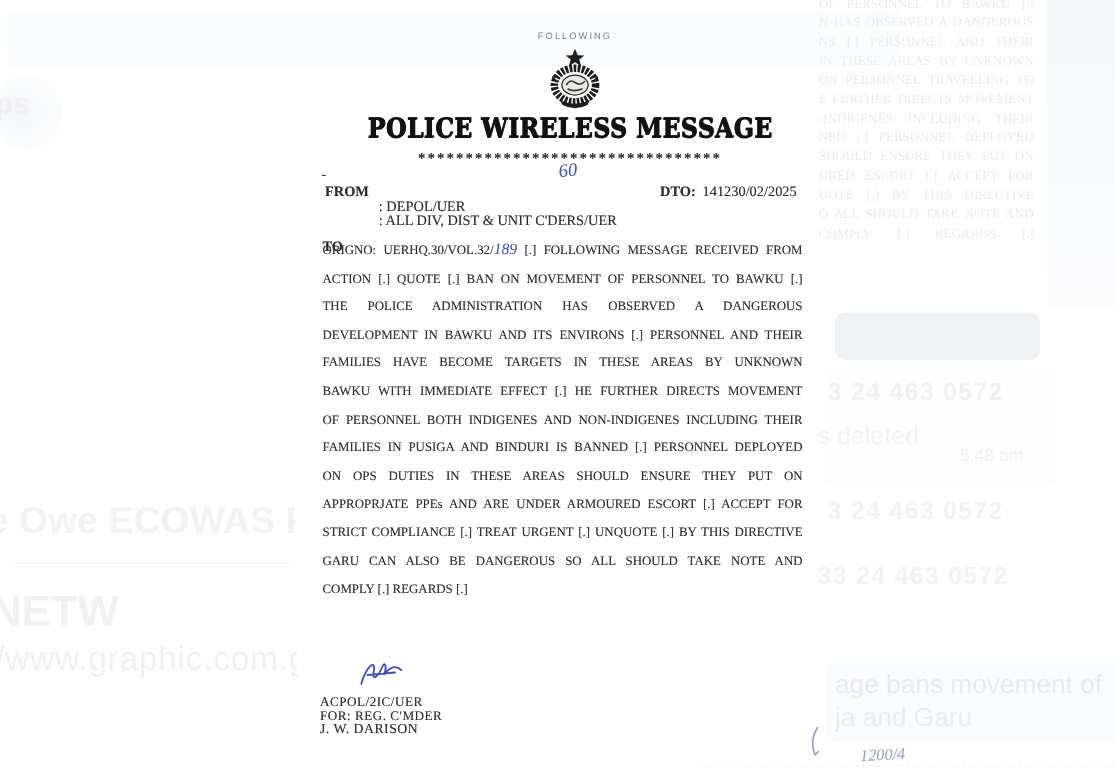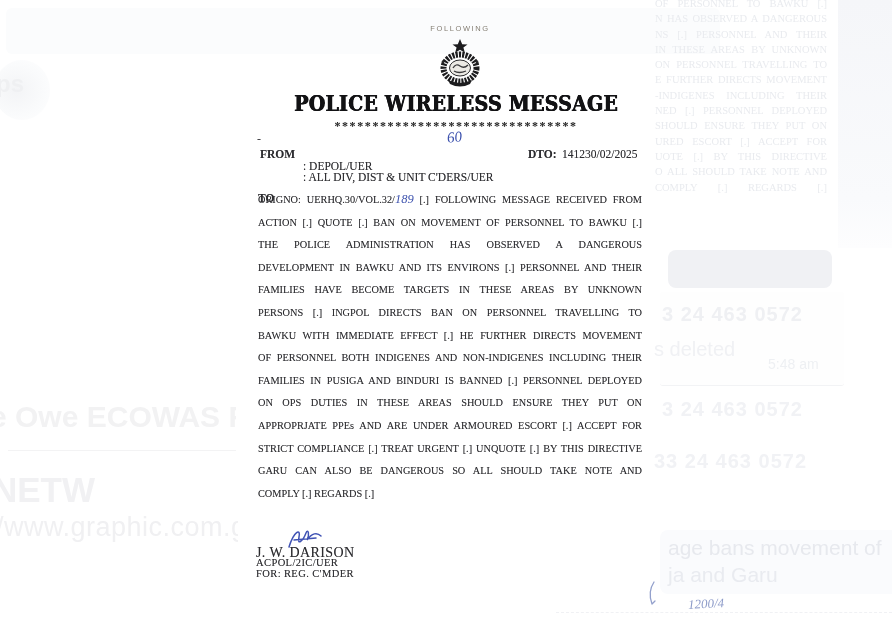--- a/index.html
+++ b/index.html
@@ -64,21 +64,21 @@
   .row-to-value   { left:303px; top:171px; }
 
   #doc-body { left:258px; top:188px; width:384px; }
   .body-line { width:384px; font-size:10.3px; line-height:22.6px; white-space:nowrap; overflow:visible;
     color:#2c2c30; text-shadow:0 0 0.4px rgba(0,0,0,0.3); }
   .body-line.just { text-align:justify; text-align-last:justify; }
   .seg-bold { font-weight:400; }
   .seg-hand { color:var(--ink,#3d52ae); font-style:italic; font-size:12.5px; font-weight:400; text-shadow:none; }
 
   .sig-scribble { left:286px; top:527px; }
-  .sig-name { left:256px; top:545px; font-size:14px; letter-spacing:0.4px; }
+  .sig-name { left:256px; top:577px; font-size:11px; letter-spacing:0.4px; }
   .sig-rank { left:256px; top:556.5px; font-size:10.5px; letter-spacing:0.4px; }
   .sig-for  { left:256px; top:568px; font-size:10.5px; letter-spacing:0.4px; }
 
   .hw-footer { left:688px; top:596px; font-size:13px; transform:rotate(-3deg); color:#8e9cc9; font-style:italic; }
   .hw-tick { left:644px; top:580px; }
 </style>
 </head>
 <body>
 
 <div class="abs ghost-band-top"></div>
@@ -147,21 +147,20 @@
 <div class="abs hdr row-dto-value doc-text">141230/02/2025</div>
 <div class="abs hdr row-to-label doc-text" style="font-weight:700;margin-top:21px;">TO</div>
 <div class="abs hdr row-to-value doc-text">:  ALL DIV, DIST &amp; UNIT C'DERS/UER</div>
 
 <div class="abs" id="doc-body">
     <div class="body-line just"><span class="seg-bold">ORIGNO:</span><span> UERHQ.30/VOL.32/</span><span class="seg-hand">189</span><span> [.] FOLLOWING MESSAGE RECEIVED FROM</span></div>
     <div class="body-line just"><span>ACTION [.] QUOTE [.] </span><span class="seg-bold">BAN ON MOVEMENT OF PERSONNEL TO BAWKU</span><span> [.]</span></div>
     <div class="body-line just"><span>THE POLICE ADMINISTRATION HAS OBSERVED A DANGEROUS</span></div>
     <div class="body-line just"><span>DEVELOPMENT IN BAWKU AND ITS ENVIRONS [.] PERSONNEL AND THEIR</span></div>
     <div class="body-line just"><span>FAMILIES HAVE BECOME TARGETS IN THESE AREAS BY UNKNOWN</span></div>
-    <div class="body-line just"><span>PERSONS [.] INGPOL DIRECTS </span><span class="seg-bold">BAN ON PERSONNEL TRAVELLING TO</span></div>
     <div class="body-line just"><span class="seg-bold">BAWKU WITH IMMEDIATE EFFECT</span><span> [.] HE FURTHER DIRECTS MOVEMENT</span></div>
     <div class="body-line just"><span>OF PERSONNEL BOTH INDIGENES AND NON-INDIGENES INCLUDING THEIR</span></div>
     <div class="body-line just"><span>FAMILIES IN PUSIGA AND BINDURI IS BANNED [.] PERSONNEL DEPLOYED</span></div>
     <div class="body-line just"><span>ON OPS DUTIES IN THESE AREAS SHOULD ENSURE THEY PUT ON</span></div>
     <div class="body-line just"><span>APPROPRJATE PPEs AND ARE UNDER ARMOURED ESCORT [.] ACCEPT FOR</span></div>
     <div class="body-line just"><span>STRICT COMPLIANCE [.] TREAT URGENT [.] UNQUOTE [.] BY THIS DIRECTIVE</span></div>
     <div class="body-line just"><span>GARU CAN ALSO BE DANGEROUS SO ALL SHOULD TAKE NOTE AND</span></div>
     <div class="body-line"><span>COMPLY [.] REGARDS [.]</span></div>
   </div>
 

